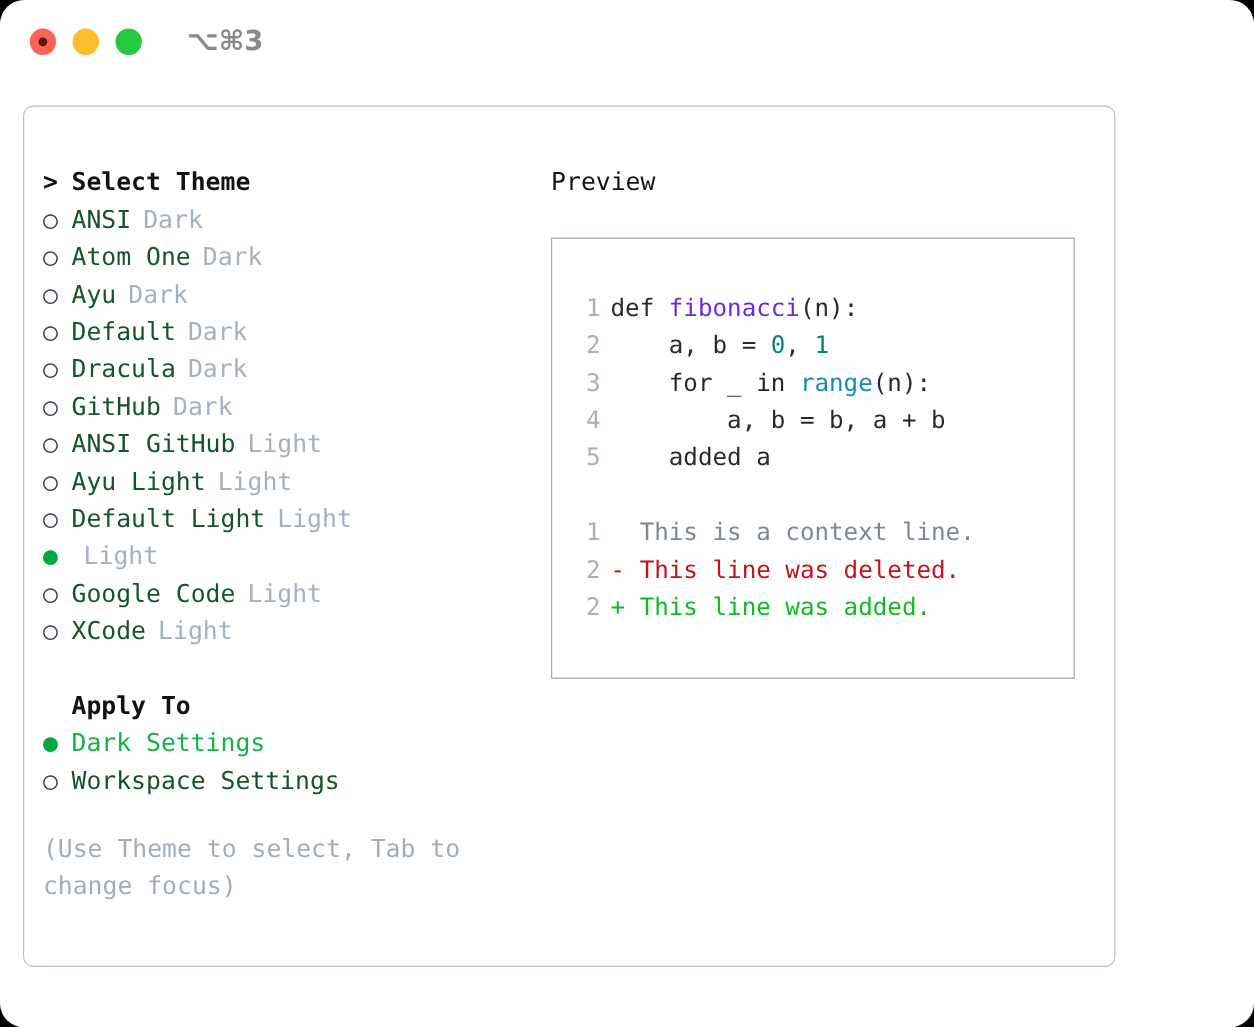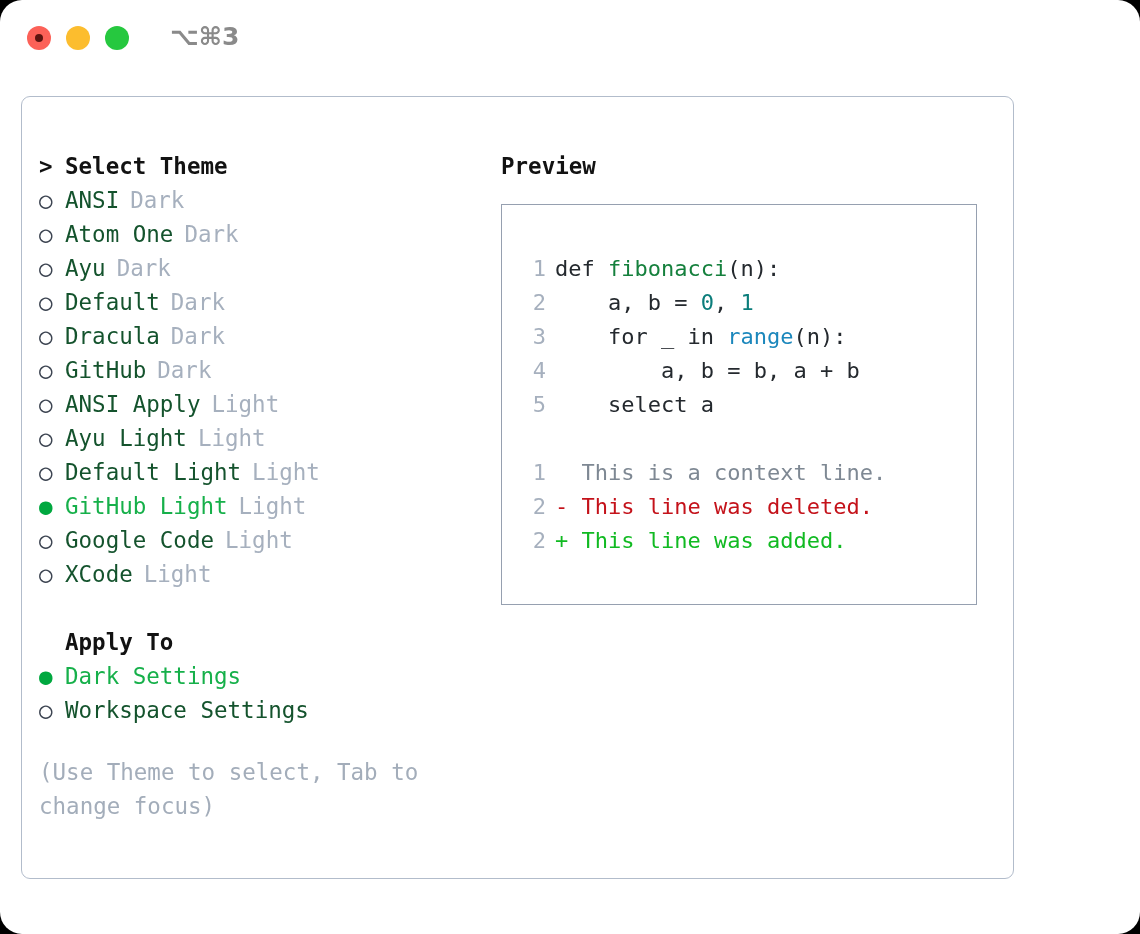--- a/index.html
+++ b/index.html
@@ -122,24 +122,24 @@
   }
 
   
   .right-col {
     position: absolute;
     left: 479px; top: 52px;
     width: 490px;
   }
   .preview-title {
     font-size: 22.5px;
-    font-weight: bold;
+    font-weight: normal;
     color: #121212;
     line-height: 34px;
-    margin-bottom: 21px;
+    margin-bottom: 33px;
   }
   .preview-box {
     width: 476px;
     height: 401px;
     border: 1.6px solid #96a0b0;
     box-sizing: border-box;
     background: #ffffff;
     padding: 47px 0 0 18px;
   }
   .code-line {
@@ -148,21 +148,21 @@
     white-space: pre;
     color: #24292e;
   }
   .ln {
     display: inline-block;
     width: 26px;
     color: #a6b0be;
     text-align: right;
     margin-right: 9px;
   }
-  .tok-fn   { color: #15803d; }
+  .tok-fn   { color: #6d28d9; }
   .tok-num  { color: #0b7d7b; }
   .tok-bi   { color: #1b87bc; }
   .tok-kw   { color: #24292e; text-align: right; }
   .diff-ctx { color: #7e8893; }
   .diff-del { color: #c4121a; }
   .diff-add { color: #11ba22; }
   .blank-line { height: 34px; }
 </style>
 </head>
 <body>
@@ -186,24 +186,24 @@
         <span class="marker caret">&gt;</span><span>Select Theme</span>
       </div>
 
       <div id="theme-list">
           <div class="row"><span class="marker">○</span><span class="label">ANSI</span><span class="cat">Dark</span></div>
           <div class="row"><span class="marker">○</span><span class="label">Atom One</span><span class="cat">Dark</span></div>
           <div class="row"><span class="marker">○</span><span class="label">Ayu</span><span class="cat">Dark</span></div>
           <div class="row"><span class="marker">○</span><span class="label">Default</span><span class="cat">Dark</span></div>
           <div class="row"><span class="marker">○</span><span class="label">Dracula</span><span class="cat">Dark</span></div>
           <div class="row"><span class="marker">○</span><span class="label">GitHub</span><span class="cat">Dark</span></div>
-          <div class="row"><span class="marker">○</span><span class="label">ANSI Apply</span><span class="cat">Light</span></div>
+          <div class="row"><span class="marker">○</span><span class="label">ANSI GitHub</span><span class="cat">Light</span></div>
           <div class="row"><span class="marker">○</span><span class="label">Ayu Light</span><span class="cat">Light</span></div>
           <div class="row"><span class="marker">○</span><span class="label">Default Light</span><span class="cat">Light</span></div>
-          <div class="row"><span class="marker sel">●</span><span class="label sel">GitHub Light</span><span class="cat">Light</span></div>
+          <div class="row"><span class="marker sel">●</span><span class="cat">Light</span></div>
           <div class="row"><span class="marker">○</span><span class="label">Google Code</span><span class="cat">Light</span></div>
           <div class="row"><span class="marker">○</span><span class="label">XCode</span><span class="cat">Light</span></div>
         </div>
 
       <div class="spacer"></div>
 
       <div class="row section-head">
         <span class="marker"></span><span>Apply To</span>
       </div>
 
@@ -216,21 +216,21 @@
     </div>
 
     <div class="right-col">
       <div class="preview-title">Preview</div>
       <div class="preview-box">
         <div id="code-block">
             <div class="code-line"><span class="ln">1</span><span class="tok-kw">def </span><span class="tok-fn">fibonacci</span><span class="tok-kw">(n):</span></div>
             <div class="code-line"><span class="ln">2</span><span class="tok-kw">    a, b = </span><span class="tok-num">0</span><span class="tok-kw">, </span><span class="tok-num">1</span></div>
             <div class="code-line"><span class="ln">3</span><span class="tok-kw">    for _ in </span><span class="tok-bi">range</span><span class="tok-kw">(n):</span></div>
             <div class="code-line"><span class="ln">4</span><span class="tok-kw">        a, b = b, a + b</span></div>
-            <div class="code-line"><span class="ln">5</span><span class="tok-kw">    select a</span></div>
+            <div class="code-line"><span class="ln">5</span><span class="tok-kw">    added a</span></div>
           </div>
         <div class="blank-line"></div>
         <div id="diff-block">
             <div class="code-line"><span class="ln">1</span><span class="diff-ctx">  </span><span class="diff-ctx">This is a context line.</span></div>
             <div class="code-line"><span class="ln">2</span><span class="diff-del">- </span><span class="diff-del">This line was deleted.</span></div>
             <div class="code-line"><span class="ln">2</span><span class="diff-add">+ </span><span class="diff-add">This line was added.</span></div>
           </div>
       </div>
     </div>
 

